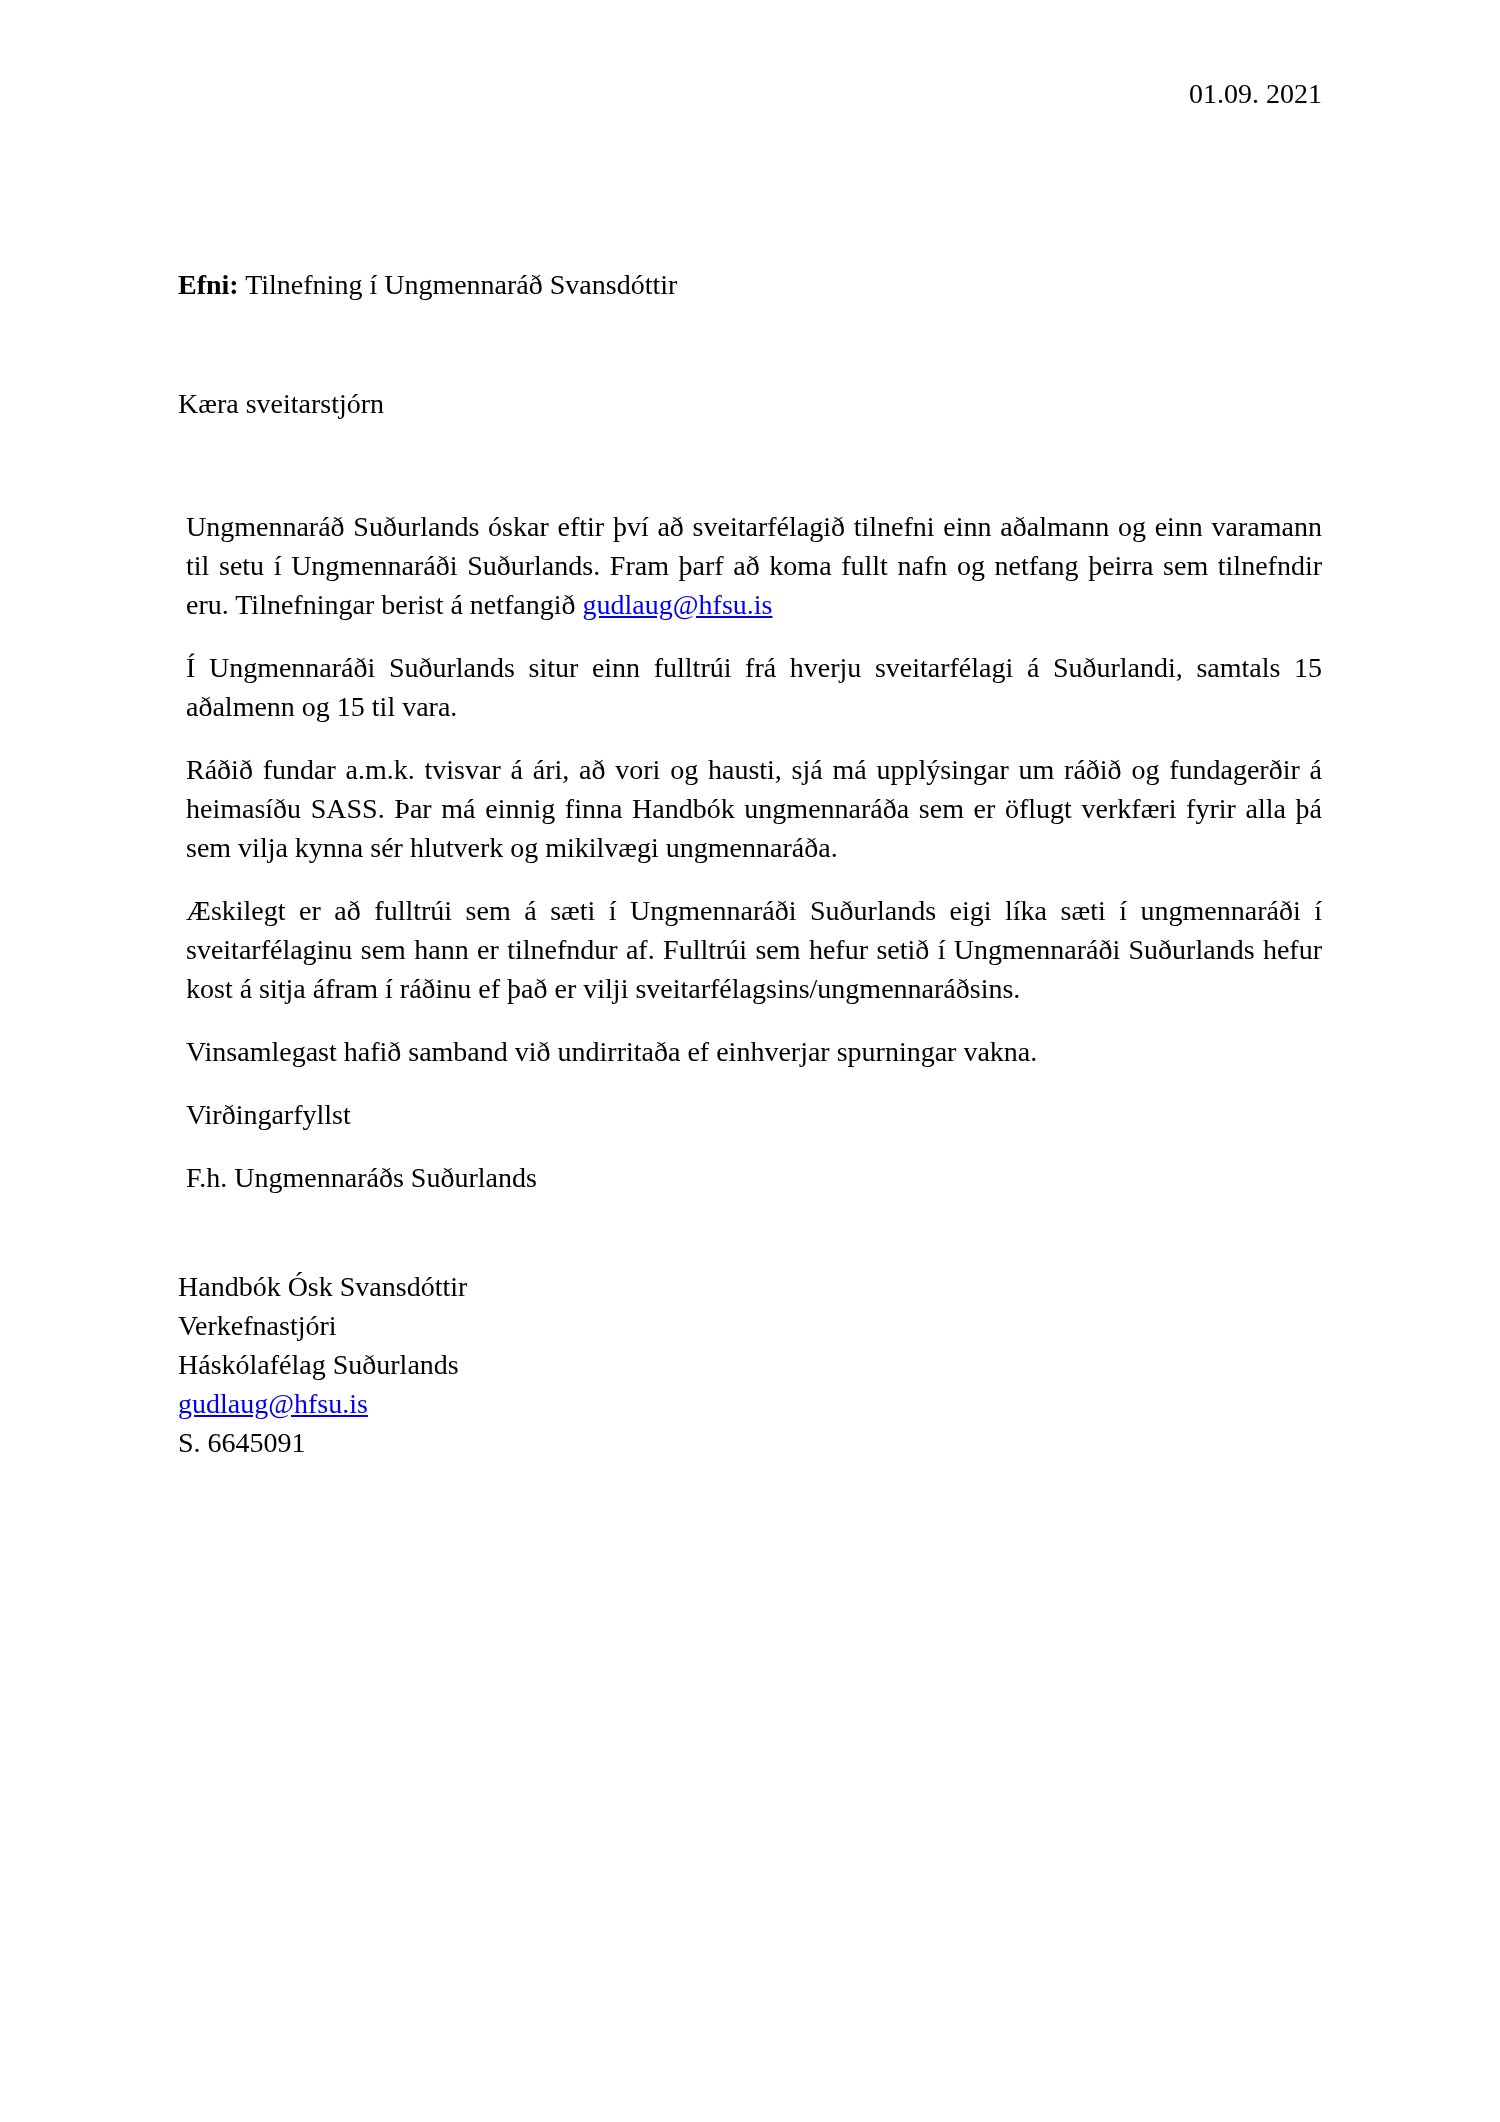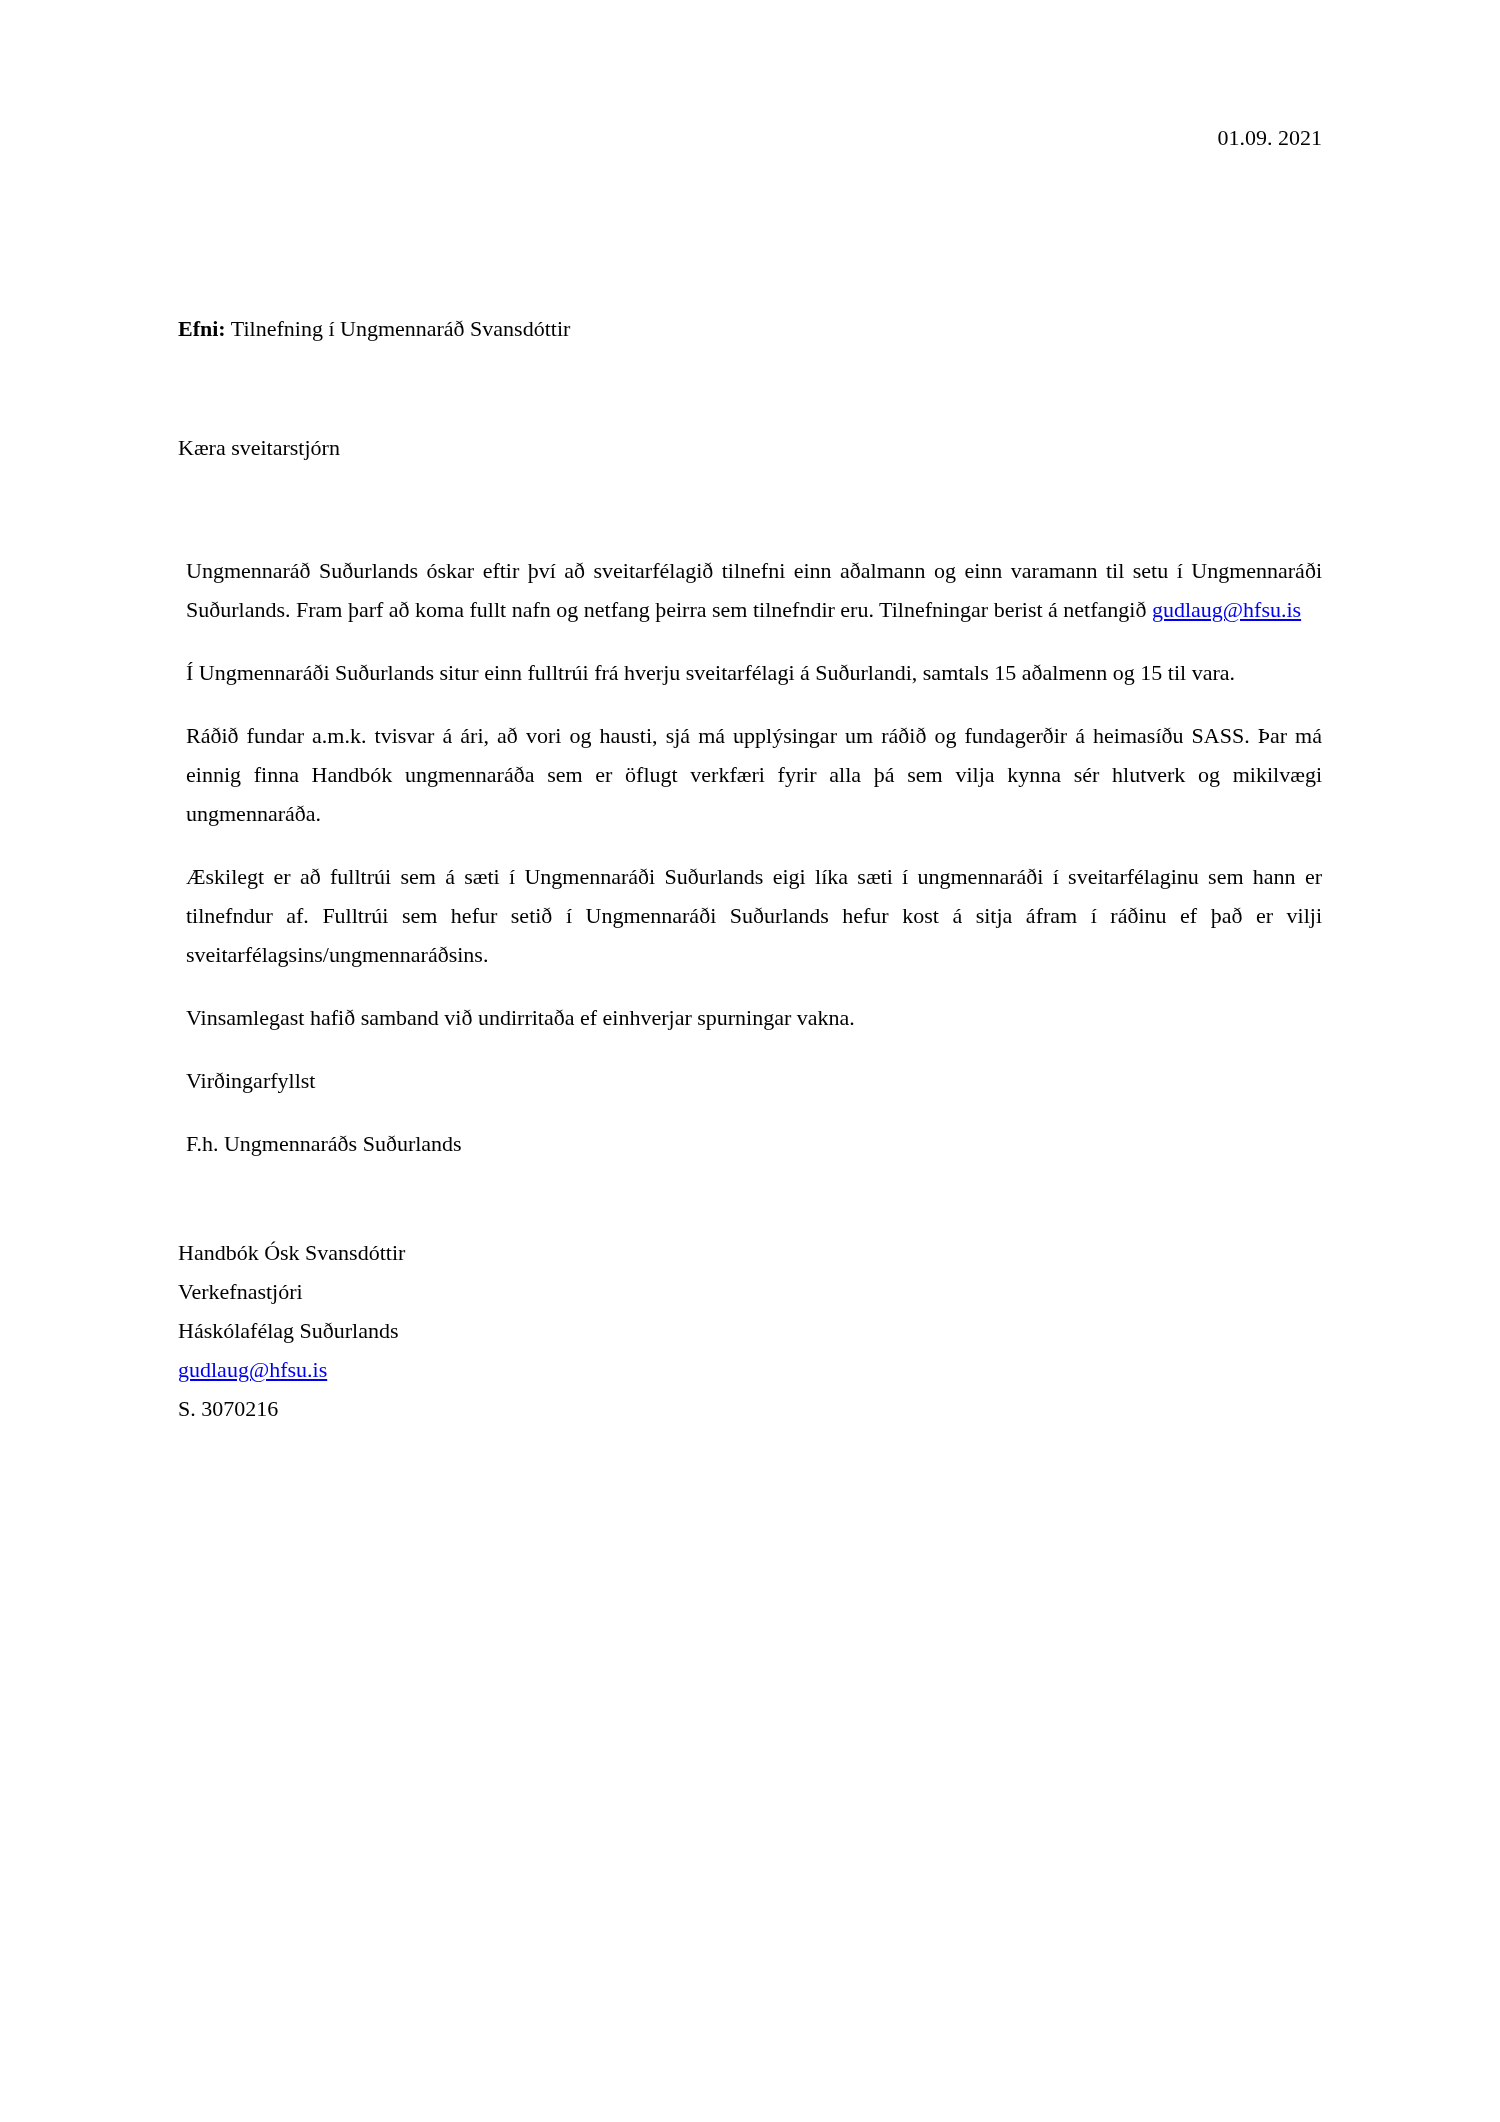--- a/index.html
+++ b/index.html
@@ -8,23 +8,23 @@
     background: #ffffff;
   }
   .page {
     position: relative;
     width: 1500px;
     height: 2122px;
     box-sizing: border-box;
     background: #ffffff;
     color: #000000;
     font-family: "Liberation Serif", "DejaVu Serif", serif;
-    font-size: 22px;
+    font-size: 28px;
     line-height: 39px;
-    padding: 118px 178px 0 178px;
+    padding: 74px 178px 0 178px;
     overflow: hidden;
   }
   .date-line {
     text-align: right;
   }
   .subject-line {
     margin-top: 152px;
   }
   .subject-label {
     font-weight: bold;
@@ -83,16 +83,16 @@
 
   <p class="body-para plain">F.h. Ungmennaráðs Suðurlands</p>
 
   <div class="signature">
     <div>Handbók Ósk Svansdóttir</div>
     <div>Verkefnastjóri</div>
     <div>Háskólafélag Suðurlands</div>
     <div>
       <a href="#" class="email-link">gudlaug@hfsu.is</a>
     </div>
-    <div>S. 3070216</div>
+    <div>S. 6645091</div>
   </div>
 
 </div>
 
 </body></html>

